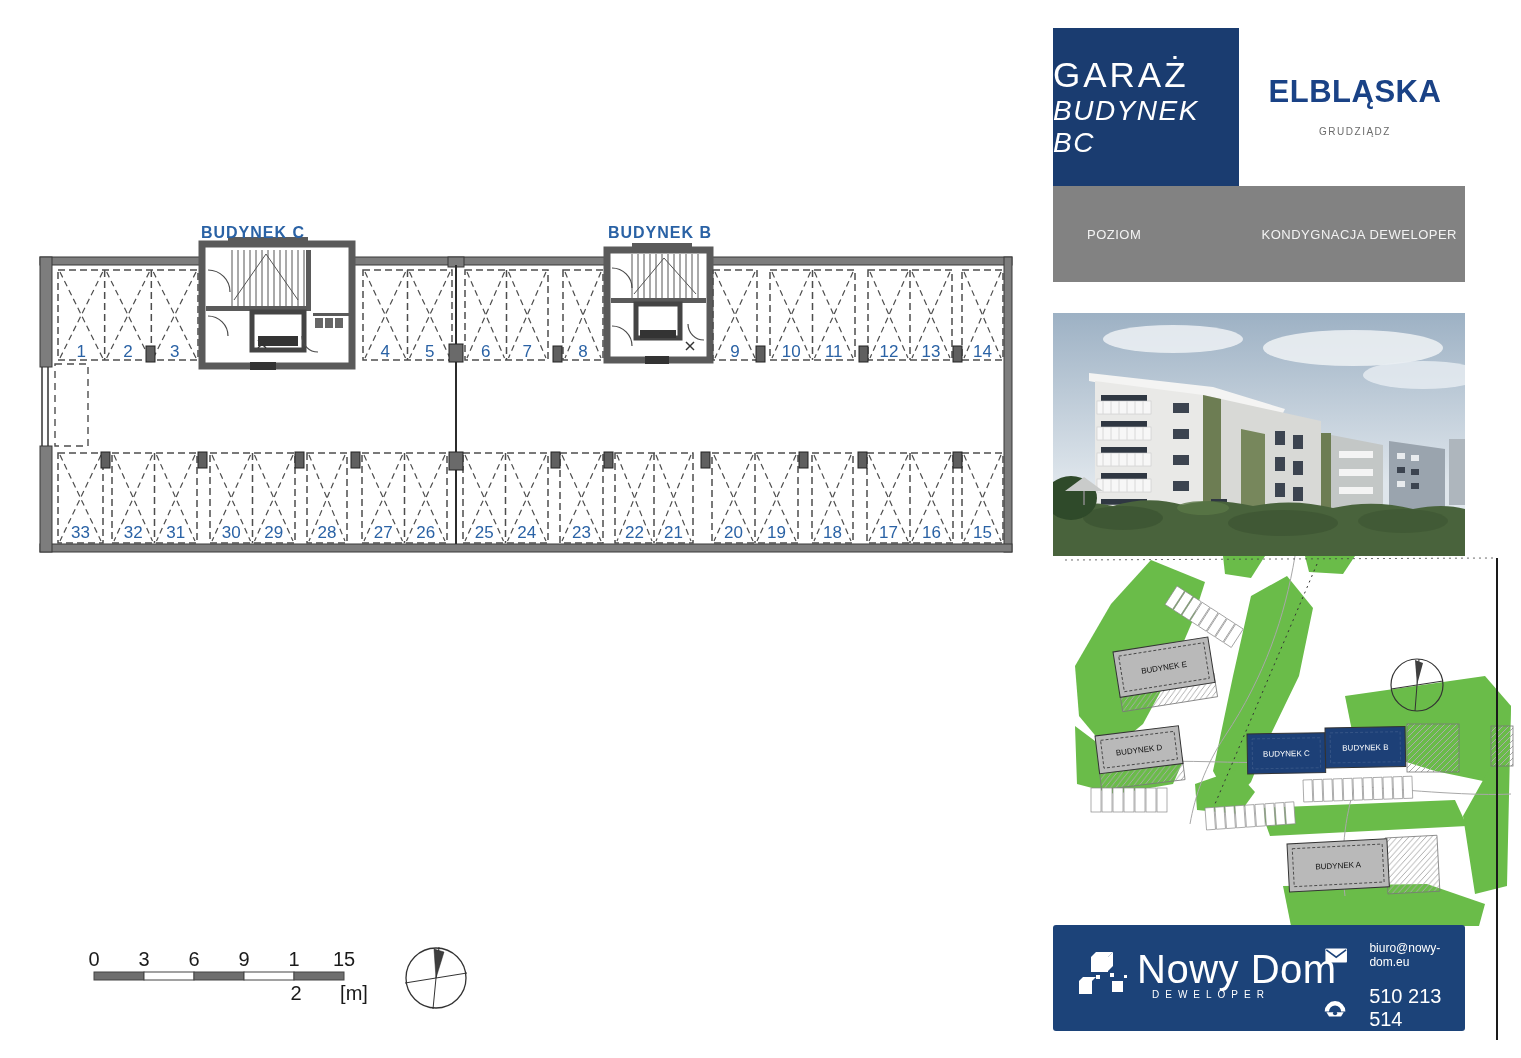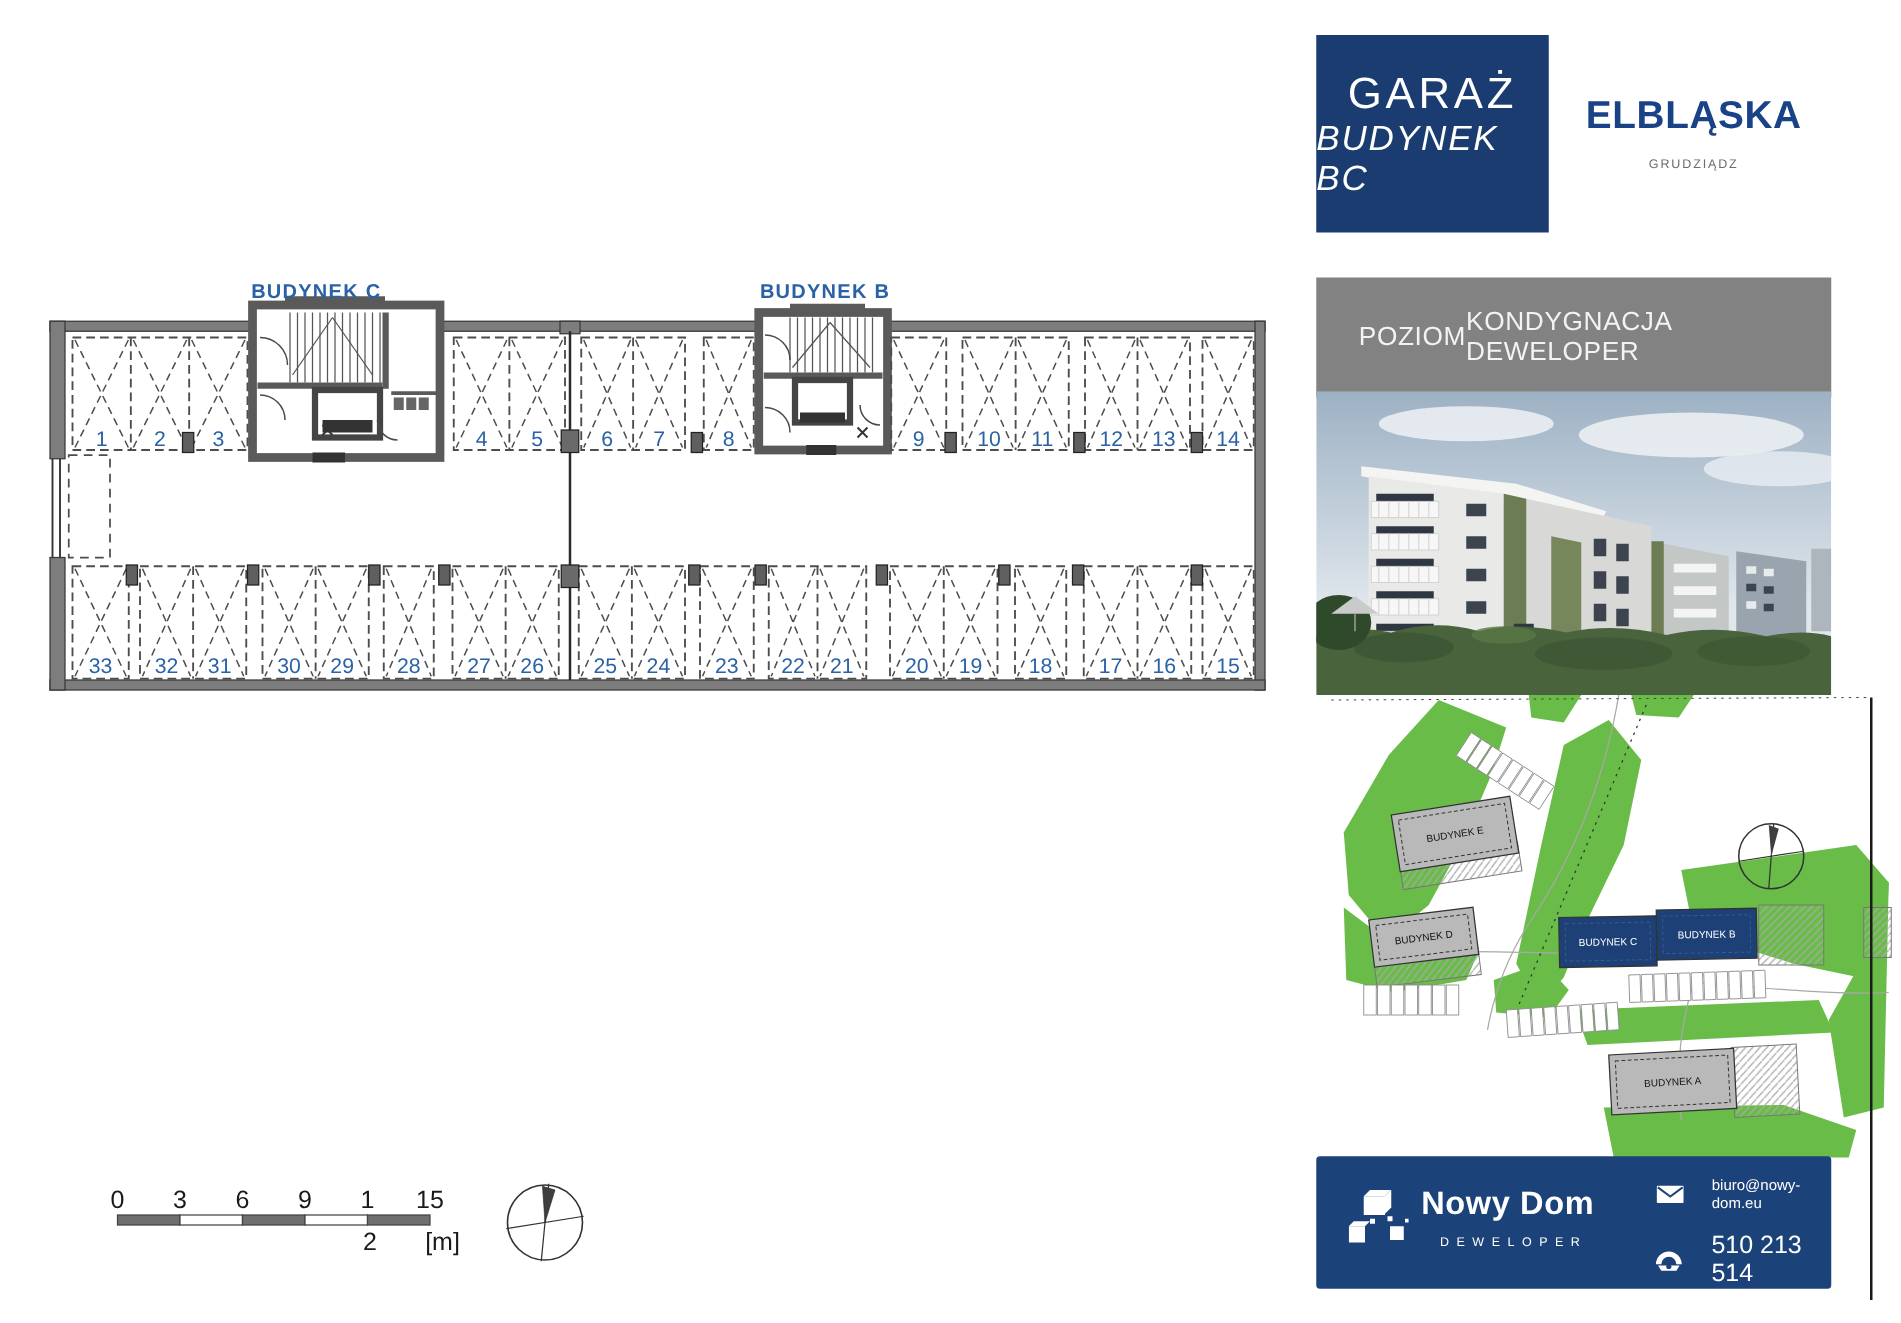--- a/index.html
+++ b/index.html
@@ -2,34 +2,34 @@
 <html><head>
 <meta charset="utf-8">
 <style>
   html,body{margin:0;padding:0;background:#ffffff;}
   body{font-family:"Liberation Sans", sans-serif;}
   #page{position:relative;width:1521px;height:1058px;background:#fff;overflow:hidden;}
   .abs{position:absolute;}
 
   
   .hdr-blue{left:1053px;top:28px;width:186px;height:158px;background:#1a3c70;color:#fff;
-            display:flex;flex-direction:column;align-items:center;justify-content:center;}
+            display:flex;flex-direction:column;justify-content:center;}
   .hdr-blue .t1{font-size:35px;letter-spacing:3px;font-weight:400;}
   .hdr-blue .t2{font-size:28px;letter-spacing:1.5px;font-weight:400;font-style:italic;}
   .hdr-right{left:1245px;top:28px;width:220px;height:158px;text-align:center;padding-top:46px;box-sizing:border-box;}
   .hdr-right .name{font-size:31px;font-weight:bold;color:#1a4286;letter-spacing:.5px;}
   .hdr-right .city{font-size:10px;color:#6b6b6b;letter-spacing:1.5px;margin-top:16px;}
   .hdr-gray{left:1053px;top:186px;width:412px;height:96px;background:#828282;color:#f3f3f3;
             display:flex;align-items:center;justify-content:space-between;box-sizing:border-box;
-            padding:0 8px 0 34px;font-size:21px;letter-spacing:.5px;margin-top:36px;}
+            padding:0 8px 0 34px;font-size:13px;letter-spacing:.5px;}
 
   
   .footer{left:1053px;top:925px;width:412px;height:106px;background:#1c4379;border-radius:3px;color:#fff;}
   .footer .logo{position:absolute;left:26px;top:24px;}
-  .footer .company{position:absolute;left:84px;top:22px;font-size:26px;font-weight:bold;letter-spacing:.5px;}
+  .footer .company{position:absolute;left:84px;top:22px;font-size:40px;font-weight:normal;letter-spacing:.5px;}
   .footer .role{position:absolute;left:99px;top:64px;font-size:10px;letter-spacing:6px;}
   .footer .c-row{position:absolute;display:flex;align-items:center;gap:22px;}
   .footer .email-row{left:272px;top:16px;font-size:12px;}
   .footer .phone-row{left:270px;top:60px;font-size:20px;}
 
   .boundary-line{left:1496px;top:558px;width:2px;height:482px;background:#1a1a1a;}
 
   svg text{font-family:"Liberation Sans", sans-serif;}
   .spot-num{fill:#2a62a5;font-size:17px;}
   .bldg-label{fill:#2a62a5;font-size:16px;font-weight:bold;letter-spacing:1px;}

